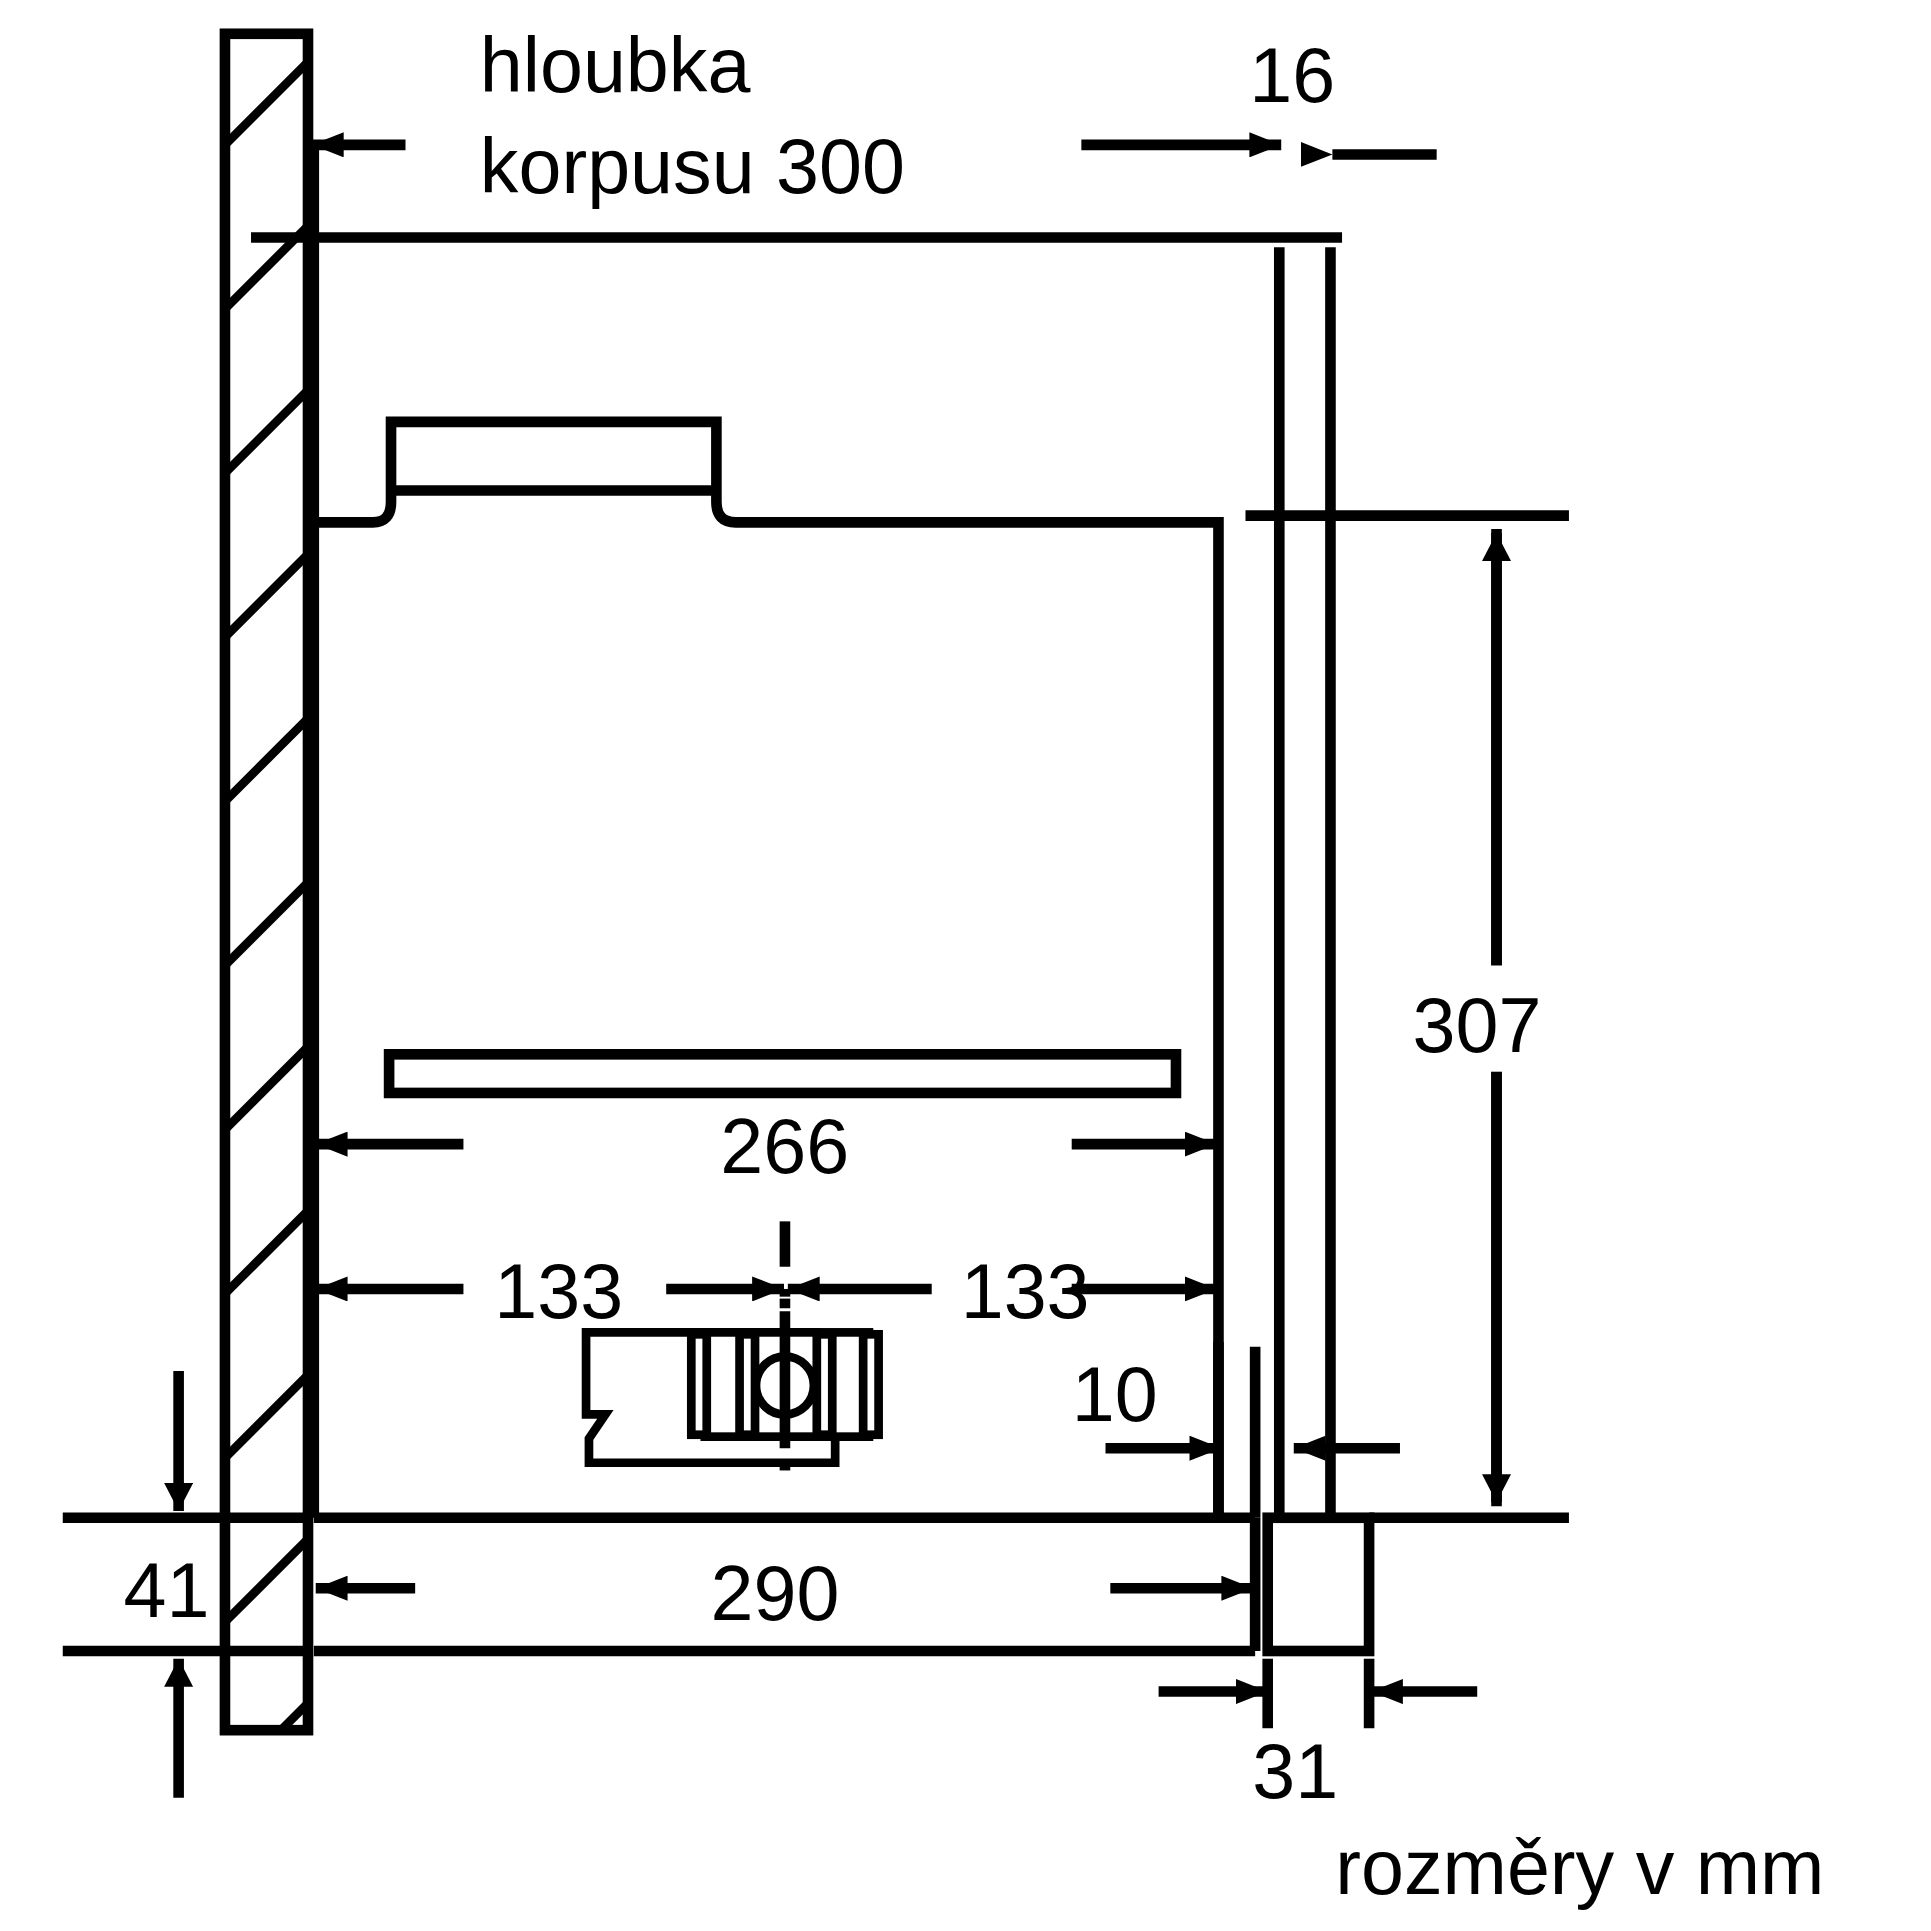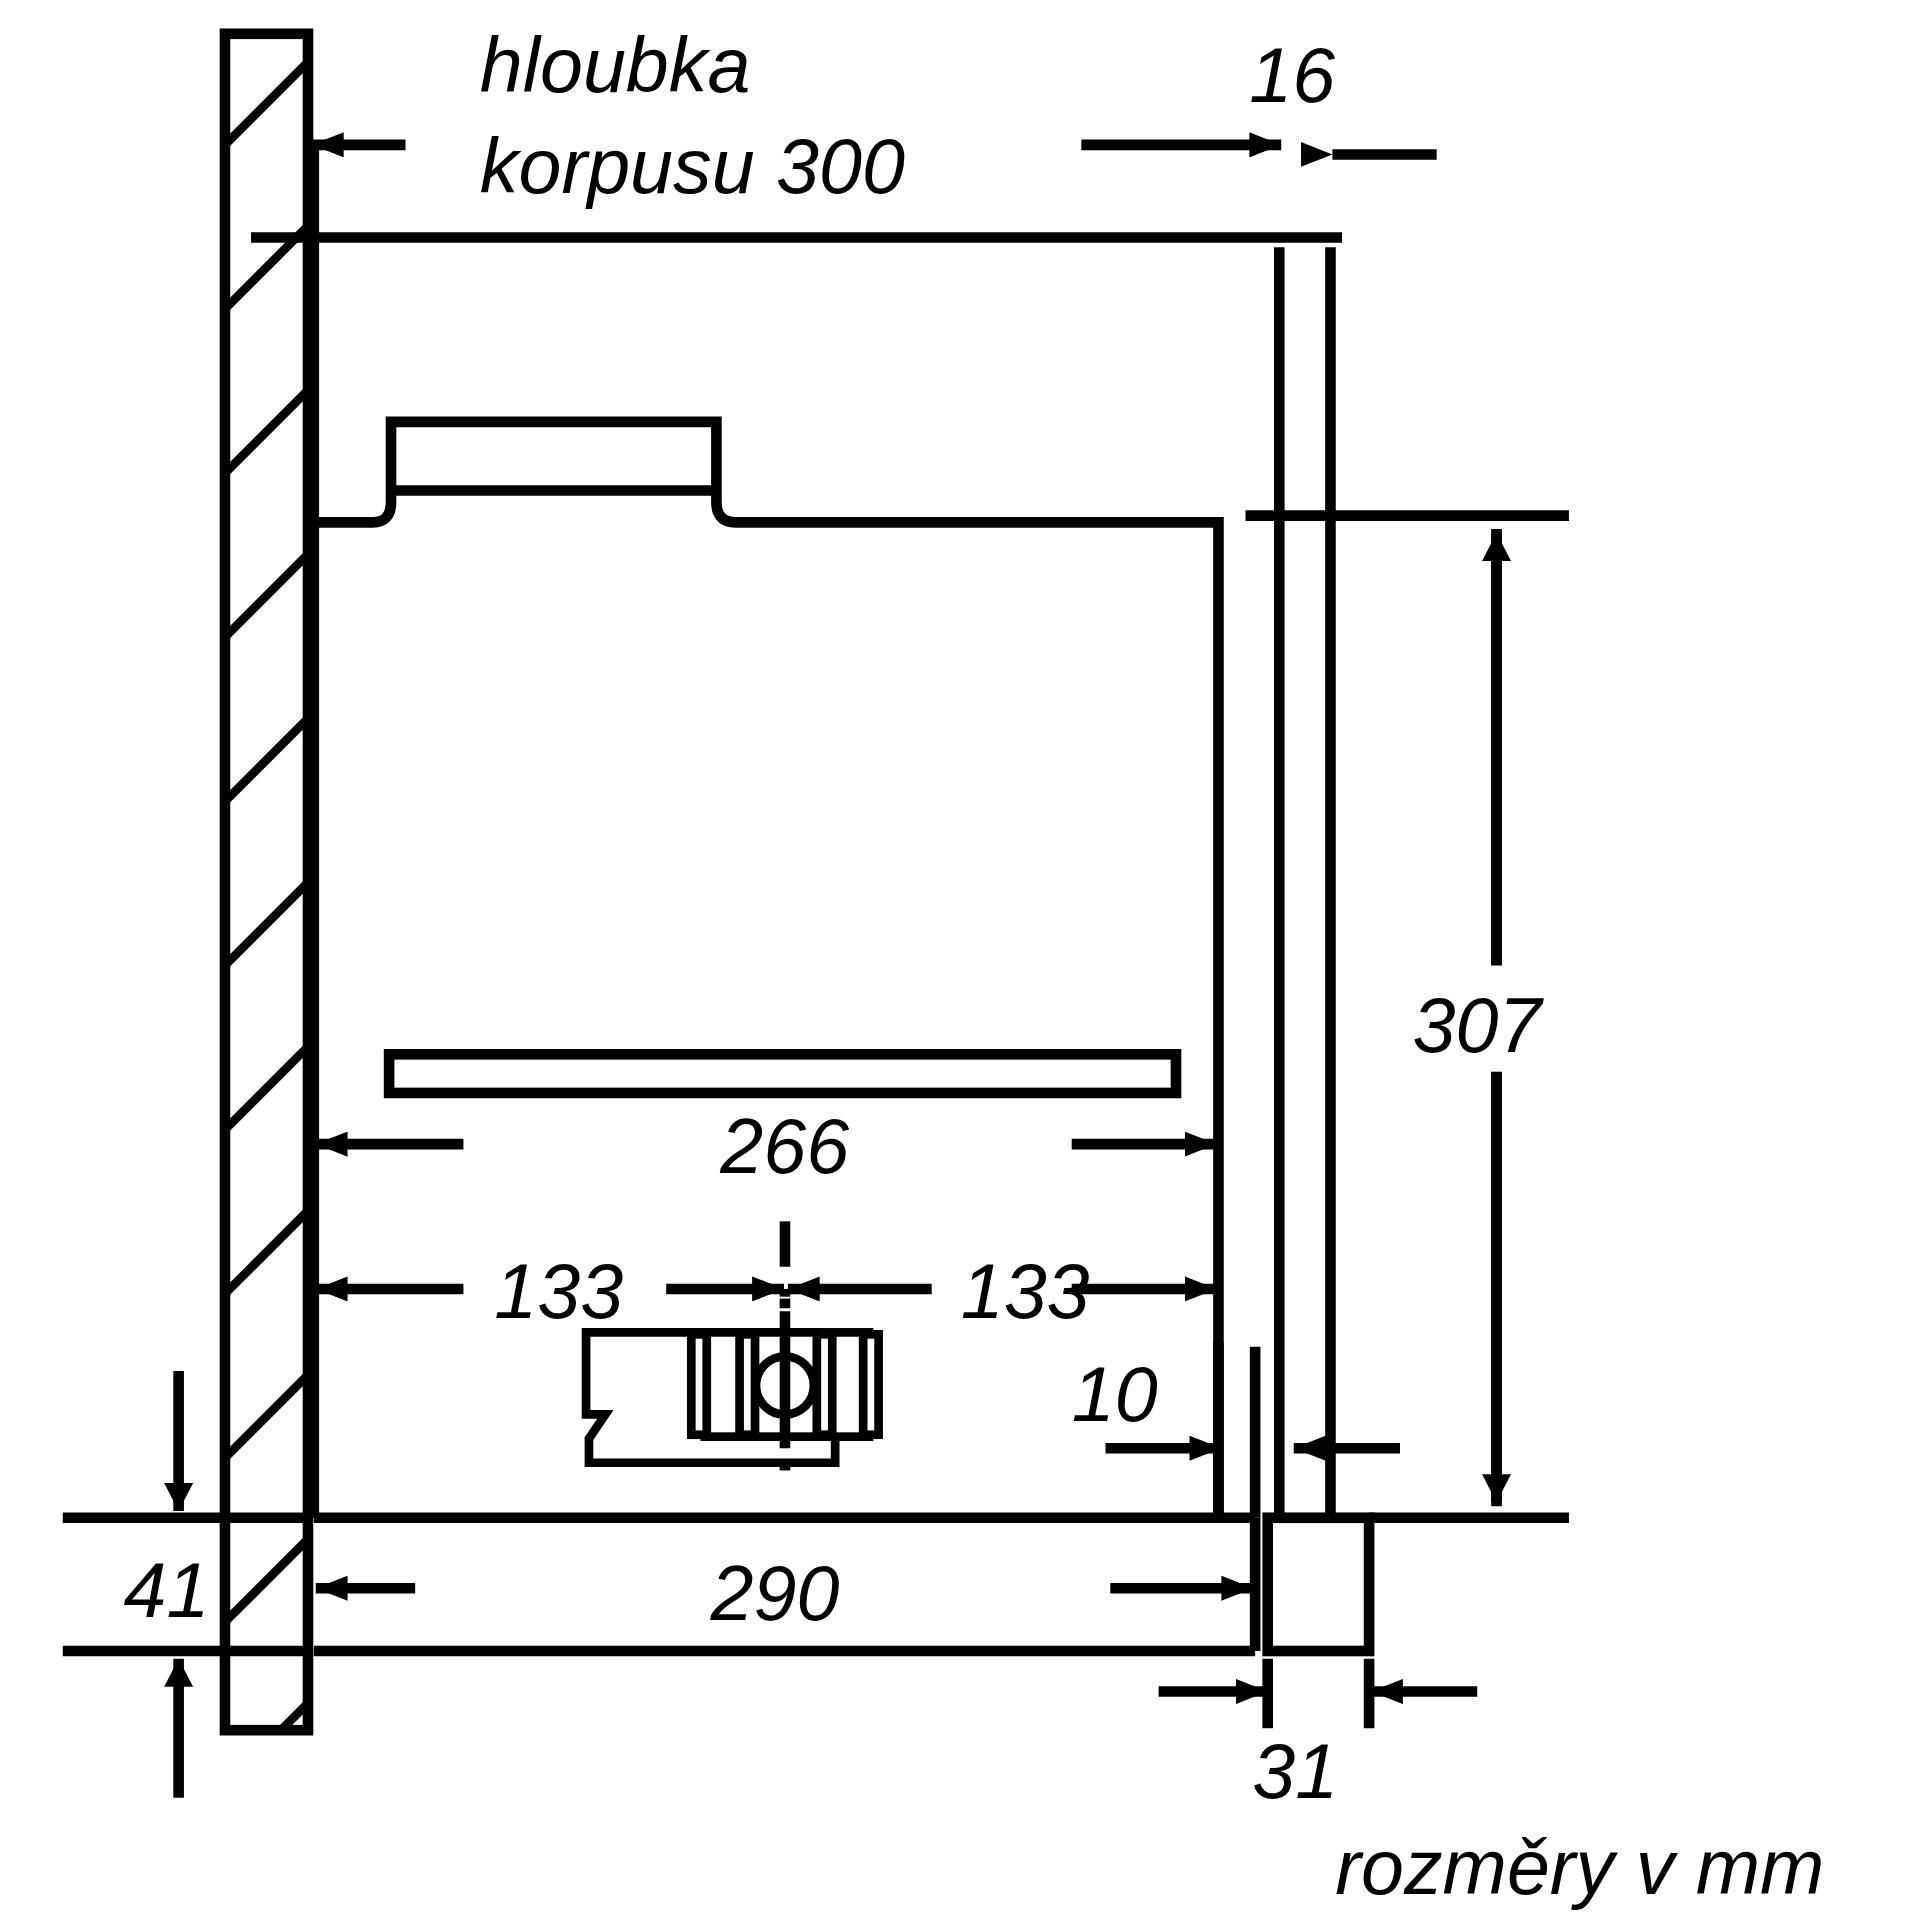--- a/index.html
+++ b/index.html
@@ -1,17 +1,17 @@
 <!DOCTYPE html>
 <html><head>
 <meta charset="utf-8">
 <style>
   html,body{margin:0;padding:0;background:#fff;}
   body{width:1931px;height:1931px;font-family:"Liberation Sans",sans-serif;}
-  #stage{position:relative;width:1931px;height:1931px;overflow:hidden;background:#fde047;font-style:italic;}
+  #stage{position:relative;width:1931px;height:1931px;overflow:hidden;background:#fde047;}
   svg{display:block;}
   .dimtext{font-family:"Liberation Sans",sans-serif;fill:#000;font-size:80px;}
   .lbl{font-family:"Liberation Sans",sans-serif;fill:#000;font-size:80px;}
 </style>
 </head>
 <body>
 
 <div id="stage">
 <svg width="1931" height="1931" viewBox="0 0 2000 2000" xmlns="http://www.w3.org/2000/svg">
 

